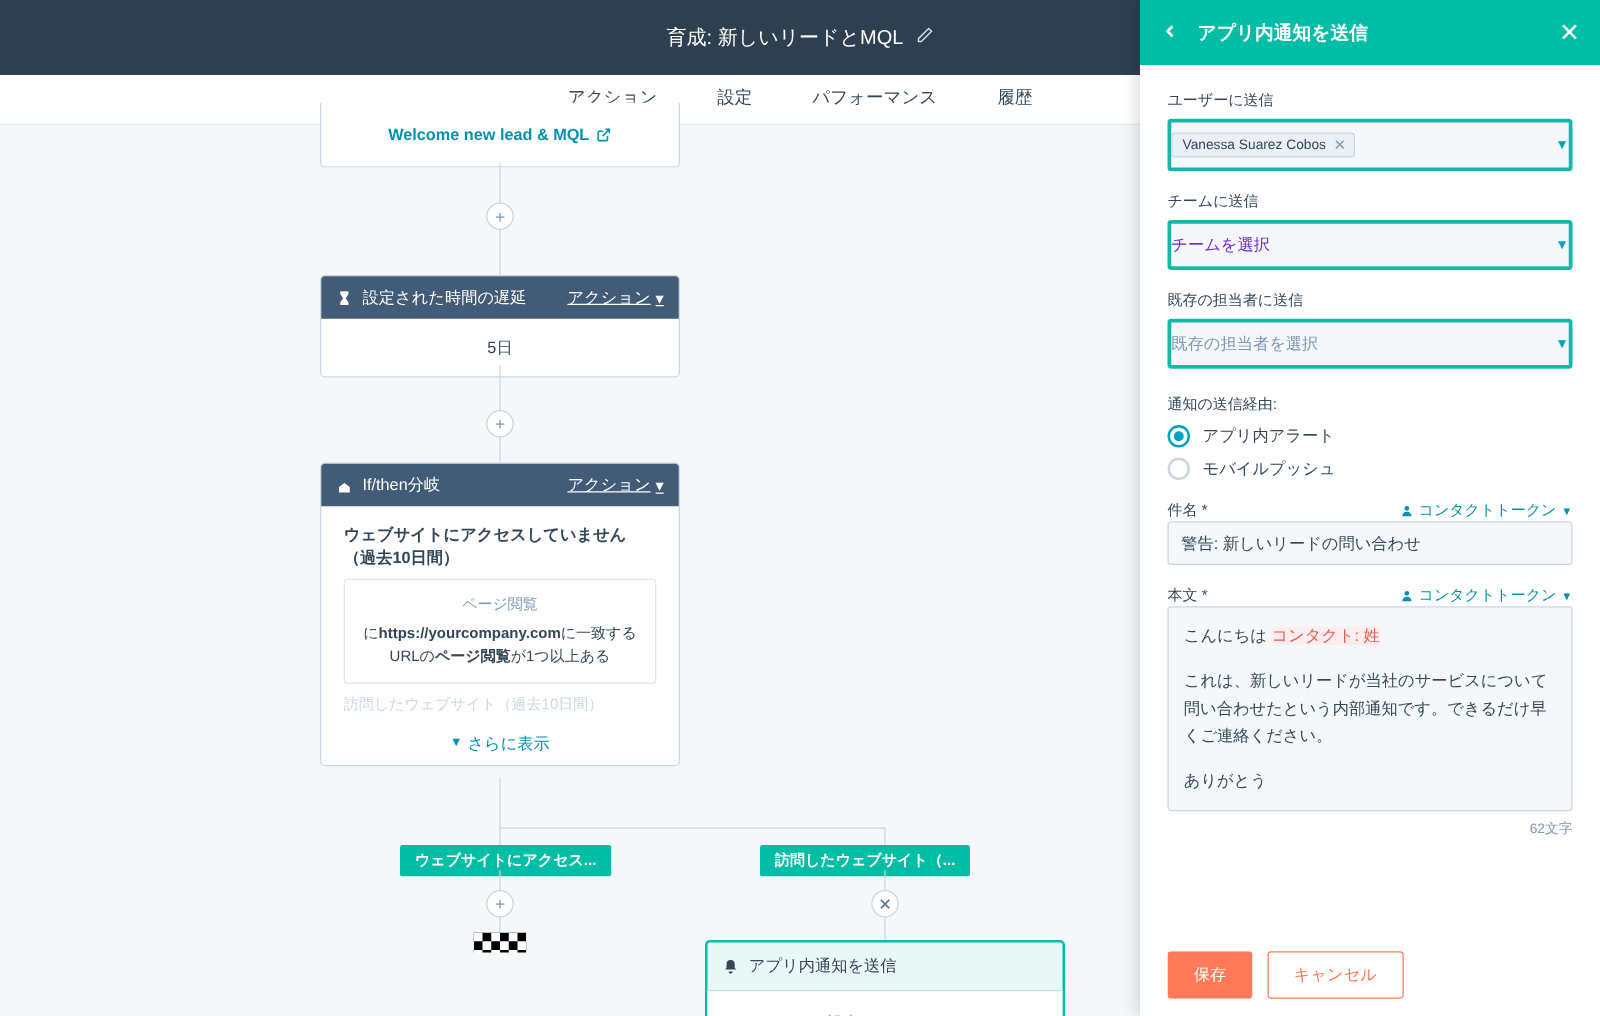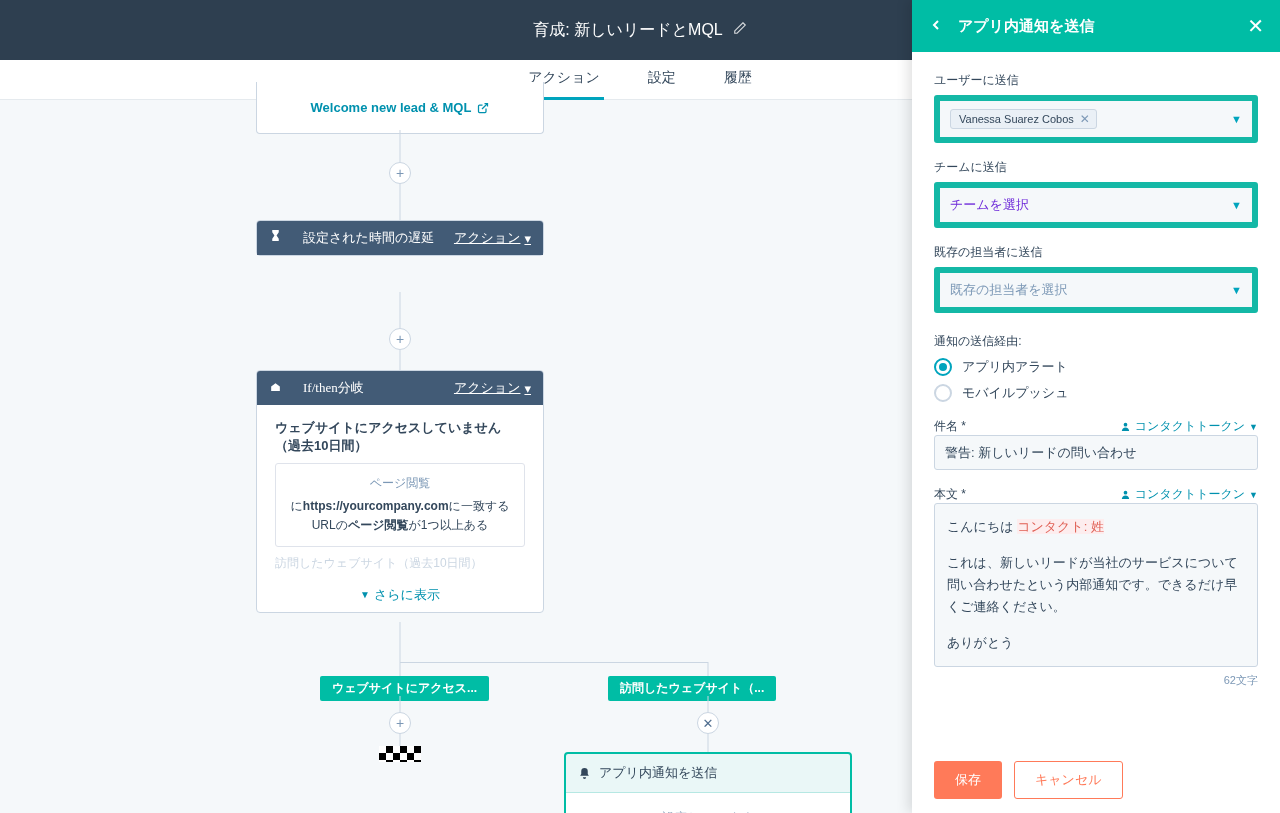--- a/index.html
+++ b/index.html
@@ -14,21 +14,21 @@
 .tabs { background: #fff; height: 40px; display: flex; align-items: center; justify-content: center; gap: 40px; border-bottom: 1px solid #e5eaee; }
 .tab { color: #33475b; font-size: 14px; padding: 10px 4px; cursor: pointer; border-bottom: 3px solid transparent; }
 .tab.active { border-bottom-color: #00a4bd; color: #33475b; font-weight: 500; }
 
 
 .canvas-wrap { position: absolute; top: 82px; left: 0; right: 368px; bottom: 0; overflow: hidden; }
 .canvas { position: relative; width: 100%; height: 100%; }
 
 .node { position: absolute; width: 288px; background: #fff; border: 1px solid #cbd6e2; border-radius: 4px; }
 .node-header { background: #425b76; color: #fff; display: flex; align-items: center; justify-content: space-between; padding: 8px 12px; font-size: 13px; border-radius: 3px 3px 0 0; }
-.node-header .hleft { display: flex; align-items: flex-start; gap: 21px; font-family: Liberation Serif, serif; }
+.node-header .hleft { display: flex; align-items: center; gap: 8px; }
 .node-header .action-drop { text-decoration: underline; cursor: pointer; display: flex; align-items: center; gap: 4px; font-size: 13px; }
 .node-body { padding: 14px; text-align: center; font-size: 13px; color: #33475b; }
 .node-link { color: #0091ae; font-weight: 600; text-decoration: none; display: inline-flex; align-items: center; gap: 6px; }
 
 .plus-btn { position: absolute; width: 22px; height: 22px; background: #fff; border: 1px solid #cbd6e2; border-radius: 50%; display: flex; align-items: center; justify-content: center; color: #7c98b6; font-size: 14px; cursor: pointer; left: 50%; transform: translateX(-50%); }
 .vline { position: absolute; width: 1px; background: #cbd6e2; left: 50%; transform: translateX(-50%); }
 
 .subcard { background: #fff; border: 1px solid #dfe3eb; border-radius: 3px; padding: 10px 12px; margin: 8px 0; font-size: 12px; line-height: 1.6; }
 .subcard .title { color: #7c98b6; text-align: center; margin-bottom: 4px; }
 .show-more { color: #0091ae; text-align: center; padding: 8px; cursor: pointer; font-size: 13px; display: flex; align-items: center; justify-content: center; gap: 4px; }
@@ -45,21 +45,21 @@
 .panel { position: absolute; top: 0; right: 0; width: 368px; bottom: 0; background: #fff; box-shadow: -4px 0 12px rgba(0,0,0,0.12); display: flex; flex-direction: column; }
 .panel-header { background: #00bda5; height: 52px; display: flex; align-items: center; padding: 0 16px; color: #fff; gap: 14px; }
 .panel-header .back { cursor: pointer; }
 .panel-header .ptitle { font-size: 15px; font-weight: 600; flex: 1; }
 .panel-header .close { cursor: pointer; font-size: 20px; }
 
 .panel-body { flex: 1; overflow-y: auto; padding: 20px 22px; }
 .field-label { font-size: 12px; color: #33475b; margin-bottom: 6px; margin-top: 16px; display: block; }
 .field-label:first-child { margin-top: 0; }
 
-.select-box { border: 6px solid #14b8a6; border-radius: 3px; background: #f5f8fa; padding: 8px 10px; display: flex; align-items: center; justify-content: space-between; color: #33475b; font-size: 13px; cursor: pointer; min-height: 38px; }
+.select-box { border: 3px solid #14b8a6; border-radius: 3px; background: #f5f8fa; padding: 8px 0; display: flex; align-items: center; justify-content: space-between; color: #33475b; font-size: 13px; cursor: pointer; min-height: 38px; }
 .chip { background: #eaf0f6; border: 1px solid #cbd6e2; border-radius: 3px; padding: 2px 6px 2px 8px; font-size: 11px; color: #33475b; display: inline-flex; align-items: center; gap: 6px; }
 .chip .x { cursor: pointer; color: #7c98b6; font-size: 12px; }
 .caret { color: #00a4bd; font-size: 11px; }
 
 .radio-row { display: flex; align-items: center; gap: 10px; margin: 8px 0; cursor: pointer; font-size: 13px; }
 .radio-outer { width: 18px; height: 18px; border: 2px solid #cbd6e2; border-radius: 50%; display: flex; align-items: center; justify-content: center; }
 .radio-outer.sel { border-color: #00a4bd; }
 .radio-inner { width: 8px; height: 8px; background: #00a4bd; border-radius: 50%; }
 
 .label-row { display: flex; align-items: center; justify-content: space-between; margin-top: 16px; }
@@ -86,20 +86,21 @@
       <svg width="14" height="14" viewBox="0 0 24 24" fill="none" stroke="currentColor" stroke-width="2">
           <path d="M17 3l4 4-14 14H3v-4L17 3z"></path>
         </svg>
     </span>
   </div>
 </div>
 
 <div class="tabs">
   <div class="tab active">アクション</div>
   <div class="tab">設定</div>
+  <div class="tab">パフォーマンス</div>
   <div class="tab">履歴</div>
 </div>
 
 <div class="canvas-wrap">
   <div class="canvas">
 
     <div class="node" style="left:256px; top:0; border-top:none; border-radius:0 0 4px 4px;">
       <div class="node-body" style="padding:18px 14px;">
         <a class="node-link">
           <span>Welcome new lead &amp; MQL</span>
@@ -117,20 +118,21 @@
     <div class="node" style="left:256px; top:138px;">
       <div class="node-header">
         <div class="hleft">
           <svg width="13" height="13" viewBox="0 0 24 24" fill="currentColor">
               <path d="M6 2h12v4l-4 6 4 6v4H6v-4l4-6-4-6V2z"></path>
             </svg>
           <span>設定された時間の遅延</span>
         </div>
         <span class="action-drop"><span>アクション</span> ▾</span>
       </div>
+      <div class="node-body">5日</div>
     </div>
     <div class="vline" style="left:400px; top:210px; height:78px;"></div>
     <div class="plus-btn" style="left:400px; top:246px;">+</div>
 
     <div class="node" style="left:256px; top:288px;">
       <div class="node-header">
         <div class="hleft">
           <svg width="13" height="13" viewBox="0 0 24 24" fill="currentColor">
               <path d="M12 2v6M4 22v-8l8-6 8 6v8M4 14h16"></path>
             </svg>

